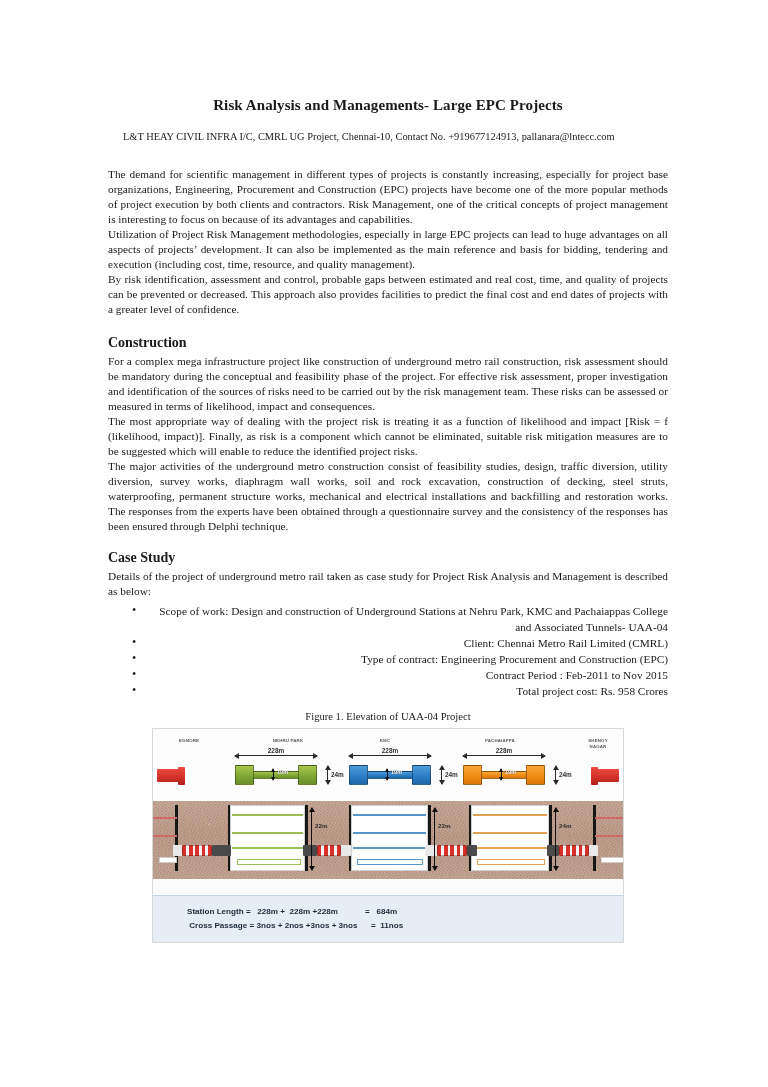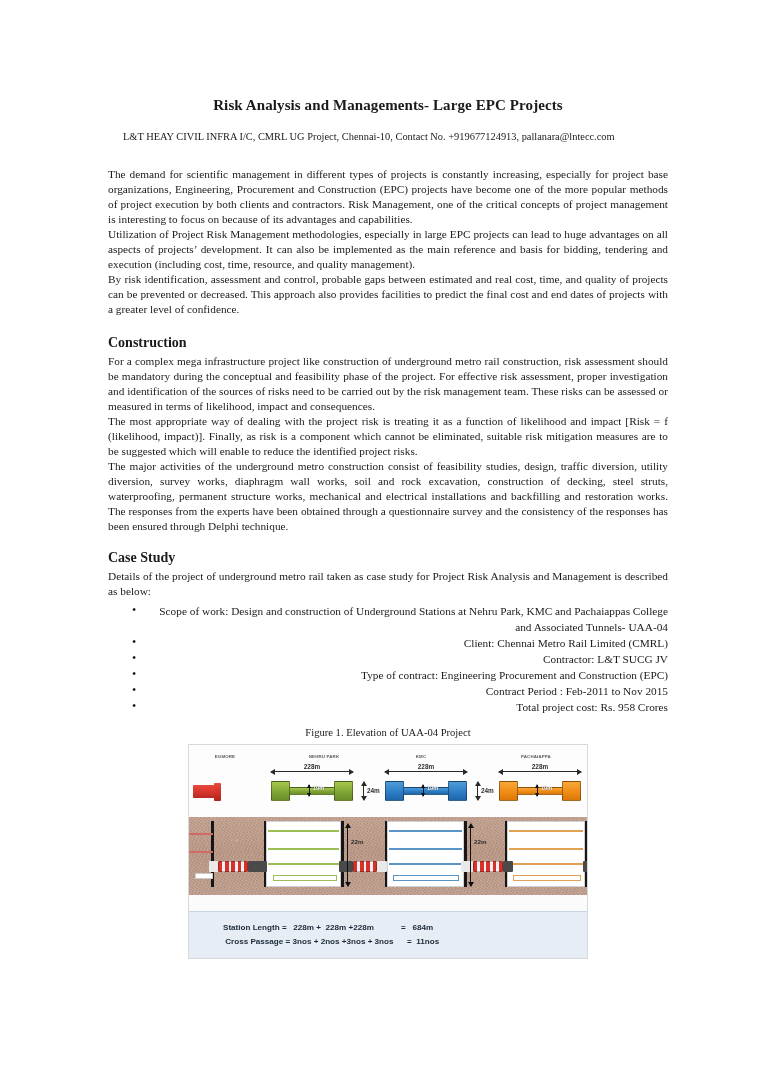--- a/index.html
+++ b/index.html
@@ -96,21 +96,21 @@
   
   .figure-wrap {
     margin-top: 12px;
     text-align: center;
   }
   .figure-caption {
     font-size: 10.6px;
     margin-bottom: 6px;
   }
   .figure-box {
-    width: 400px;
+    width: 472px;
     margin: 0 auto;
     border: 1px solid #d8d8d8;
     background: #ffffff;
     box-sizing: border-box;
     position: relative;
   }
 
   
   .plan-band {
     position: relative;
@@ -393,21 +393,20 @@
     <p class="body">For a complex mega infrastructure project like construction of underground metro rail construction, risk assessment should be mandatory during the conceptual and feasibility phase of the project. For effective risk assessment, proper investigation and identification of the sources of risks need to be carried out by the risk management team. These risks can be assessed or measured in terms of likelihood, impact and consequences.</p>
     <p class="body">The most appropriate way of dealing with the project risk is treating it as a function of likelihood and impact [Risk = f (likelihood, impact)]. Finally, as risk is a component which cannot be eliminated, suitable risk mitigation measures are to be suggested which will enable to reduce the identified project risks.</p>
     <p class="body">The major activities of the underground metro construction consist of feasibility studies, design, traffic diversion, utility diversion, survey works, diaphragm wall works, soil and rock excavation, construction of decking, steel struts, waterproofing, permanent structure works, mechanical and electrical installations and backfilling and restoration works. The responses from the experts have been obtained through a questionnaire survey and the consistency of the responses has been ensured through Delphi technique.</p>
 
     <div class="section-head tight">Case Study</div>
     <p class="body">Details of the project of underground metro rail taken as case study for Project Risk Analysis and Management is described as below:</p>
 
     <ul class="bullets">
       <li>Scope of work: Design and construction of Underground Stations at Nehru Park, KMC and Pachaiappas College and Associated Tunnels- UAA-04</li>
       <li>Client: Chennai Metro Rail Limited (CMRL)</li>
-      <li>Contractor: L&amp;T SUCG JV</li>
       <li>Type of contract: Engineering Procurement and Construction (EPC)</li>
       <li>Contract Period : Feb-2011 to Nov 2015</li>
       <li>Total project cost: Rs. 958 Crores</li>
     </ul>
 
     <div class="figure-wrap">
       <div class="figure-caption">Figure 1. Elevation of UAA-04 Project</div>
 
       <div class="figure-box">
 

